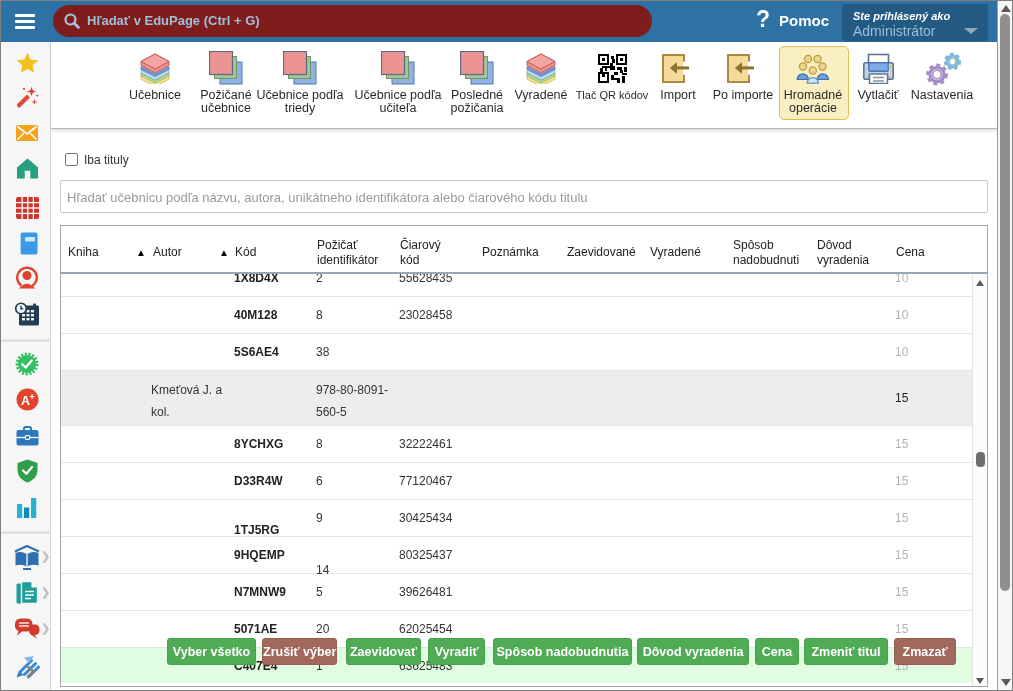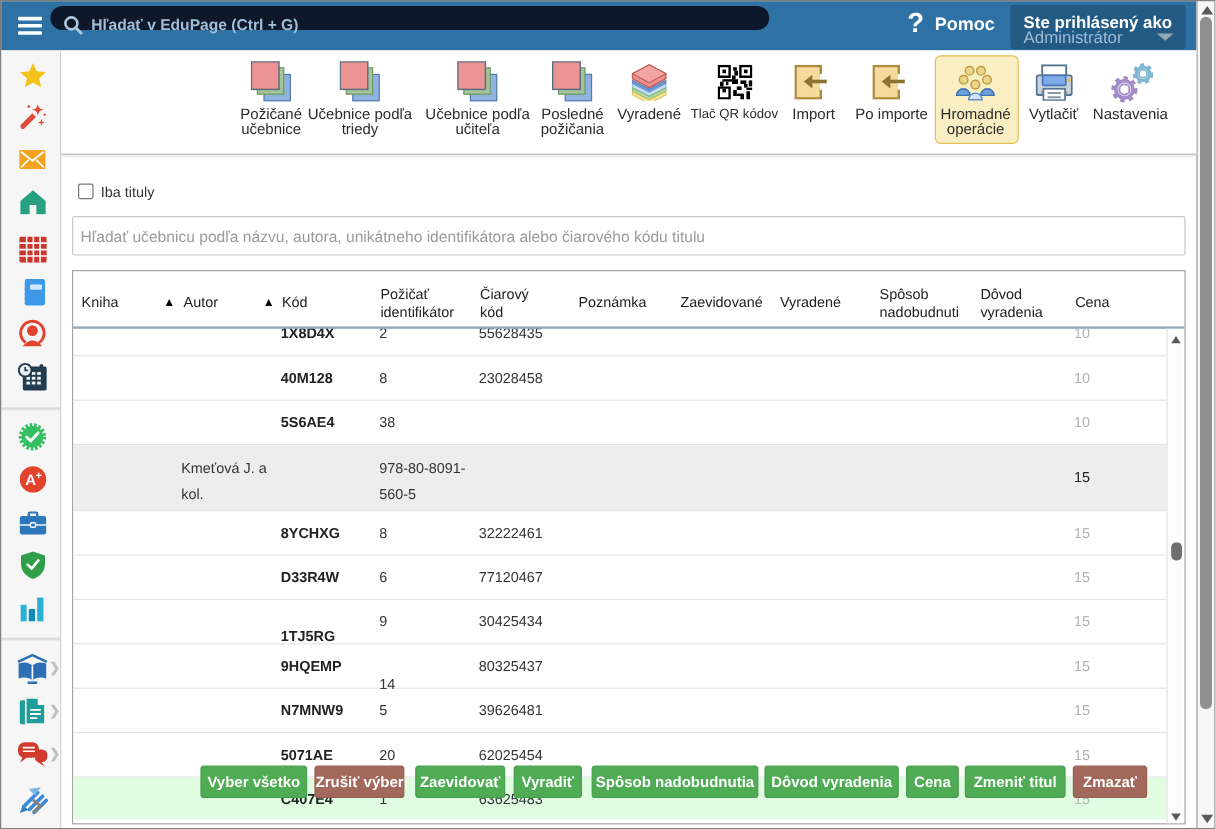--- a/index.html
+++ b/index.html
@@ -4,26 +4,26 @@
 <style>
 * { margin:0; padding:0; box-sizing:border-box; }
 html,body { width:1013px; height:691px; overflow:hidden; }
 body { font-family:"Liberation Sans", sans-serif; background:#fff; position:relative; }
 #frame { position:absolute; left:0; top:0; width:1013px; height:691px; border:1px solid #7f7f7f; }
 .abs { position:absolute; }
 
 
 #topbar { position:absolute; left:1px; top:1px; width:996px; height:41px; background:#2e71a4; }
 .hbar { position:absolute; left:14px; width:20px; height:3px; background:#fff; border-radius:1px; }
-#searchpill { position:absolute; left:41px; top:4px; width:599px; height:20px; background:#0f172a; border-radius:16px; }
+#searchpill { position:absolute; left:52px; top:4px; width:599px; height:32px; background:#7f1d1d; border-radius:16px; }
 #searchpill .ph { position:absolute; left:34px; top:8px; font-size:13px; font-weight:bold; color:#9fbfd9; }
 #qmark { position:absolute; left:755px; top:5px; color:#fff; font-size:23px; font-weight:bold; }
 #pomoc { position:absolute; left:778px; top:11px; color:#fff; font-size:15px; font-weight:bold; }
 #userbox { position:absolute; left:841px; top:3px; width:146px; height:37px; background:#235a84; border-radius:3px; }
-#userbox .l1 { position:absolute; left:11px; top:6px; font-size:14px; font-weight:bold; color:#fff; }
+#userbox .l1 { position:absolute; left:11px; top:6px; font-size:11px; font-weight:bold; color:#fff;font-style:italic; }
 #userbox .l2 { position:absolute; left:11px; top:19px; font-size:14px; color:#9dbcd8; }
 #userbox .tri { position:absolute; left:122px; top:24px; width:0; height:0; border-left:7px solid transparent; border-right:7px solid transparent; border-top:6.5px solid #97a8b5; }
 
 
 #pagesb { position:absolute; left:997px; top:1px; width:15px; height:689px; background:#f7f7f7; border-left:1px solid #9d9d9d; }
 #pagesb .thumb { position:absolute; left:2px; top:13px; width:10px; height:577px; background:#8f8f8f; border-radius:5px; }
 .sbtri-up { width:0; height:0; border-left:5px solid transparent; border-right:5px solid transparent; border-bottom:7px solid #5a5a5a; }
 .sbtri-dn { width:0; height:0; border-left:5px solid transparent; border-right:5px solid transparent; border-top:7px solid #5a5a5a; }
 
 
@@ -220,20 +220,33 @@
       </svg></div>
 <div class="sep" style="top:297px"></div>
 <div class="sep" style="top:489px"></div>
 <div class="chev" style="top:508px">❯</div>
 <div class="chev" style="top:544px">❯</div>
 <div class="chev" style="top:580px">❯</div>
 </div>
 
 <div id="toolbar">
 <div id="hromadne"></div>
+<div class="titem" style="left:69px; width:70px">
+      <div class="ic">
+        <svg width="34" height="31" viewBox="0 0 34 31">
+          <path d="M3 13.8 L17 21.0 L31 13.8 L31 16.9 L17 24.1 L3 16.9 Z" fill="#6f95d6" stroke="#4a6fae" stroke-width="0.7"></path>
+          <path d="M3 16.900000000000002 L17 24.1 L31 16.900000000000002 L31 20.0 L17 27.200000000000003 L3 20.0 Z" fill="#c4def4" stroke="#8ab4d8" stroke-width="0.7"></path>
+          <path d="M3 20.0 L17 27.2 L31 20.0 L31 23.099999999999998 L17 30.3 L3 23.099999999999998 Z" fill="#abd6a2" stroke="#6fae68" stroke-width="0.7"></path>
+          <path d="M3 23.1 L17 30.3 L31 23.1 L31 26.2 L17 33.400000000000006 L3 26.2 Z" fill="#f3e290" stroke="#cfb84a" stroke-width="0.7"></path>
+          <path d="M3 8.5 L17 1 L31 8.5 L31 12.5 L17 20 L3 12.5 Z" fill="#eb8f8f" stroke="#c05c5a" stroke-width="1" stroke-linejoin="round"></path>
+          <path d="M17 1 L31 8.5 L17 16 L3 8.5 Z" fill="#f2a5a3" stroke="#c05c5a" stroke-width="1" stroke-linejoin="round"></path>
+        </svg>
+      </div>
+      <div class="lb" style="">Učebnice</div>
+    </div>
 <div class="titem" style="left:135px; width:80px">
       <div class="ic">
         <svg width="34" height="34" viewBox="0 0 34 34">
 <rect x="11" y="11" width="22" height="22" fill="#8fb2e0" stroke="#5179b0" stroke-width="1"></rect>
 <rect x="5.5" y="5.5" width="22" height="22" fill="#a3c498" stroke="#6d9865" stroke-width="1"></rect>
 <rect x="0.5" y="0.5" width="23" height="23" fill="#ec9393" stroke="#5a6b7c" stroke-width="1.2"></rect>
 </svg>
       </div>
       <div class="lb" style="">Požičané učebnice</div>
     </div>

